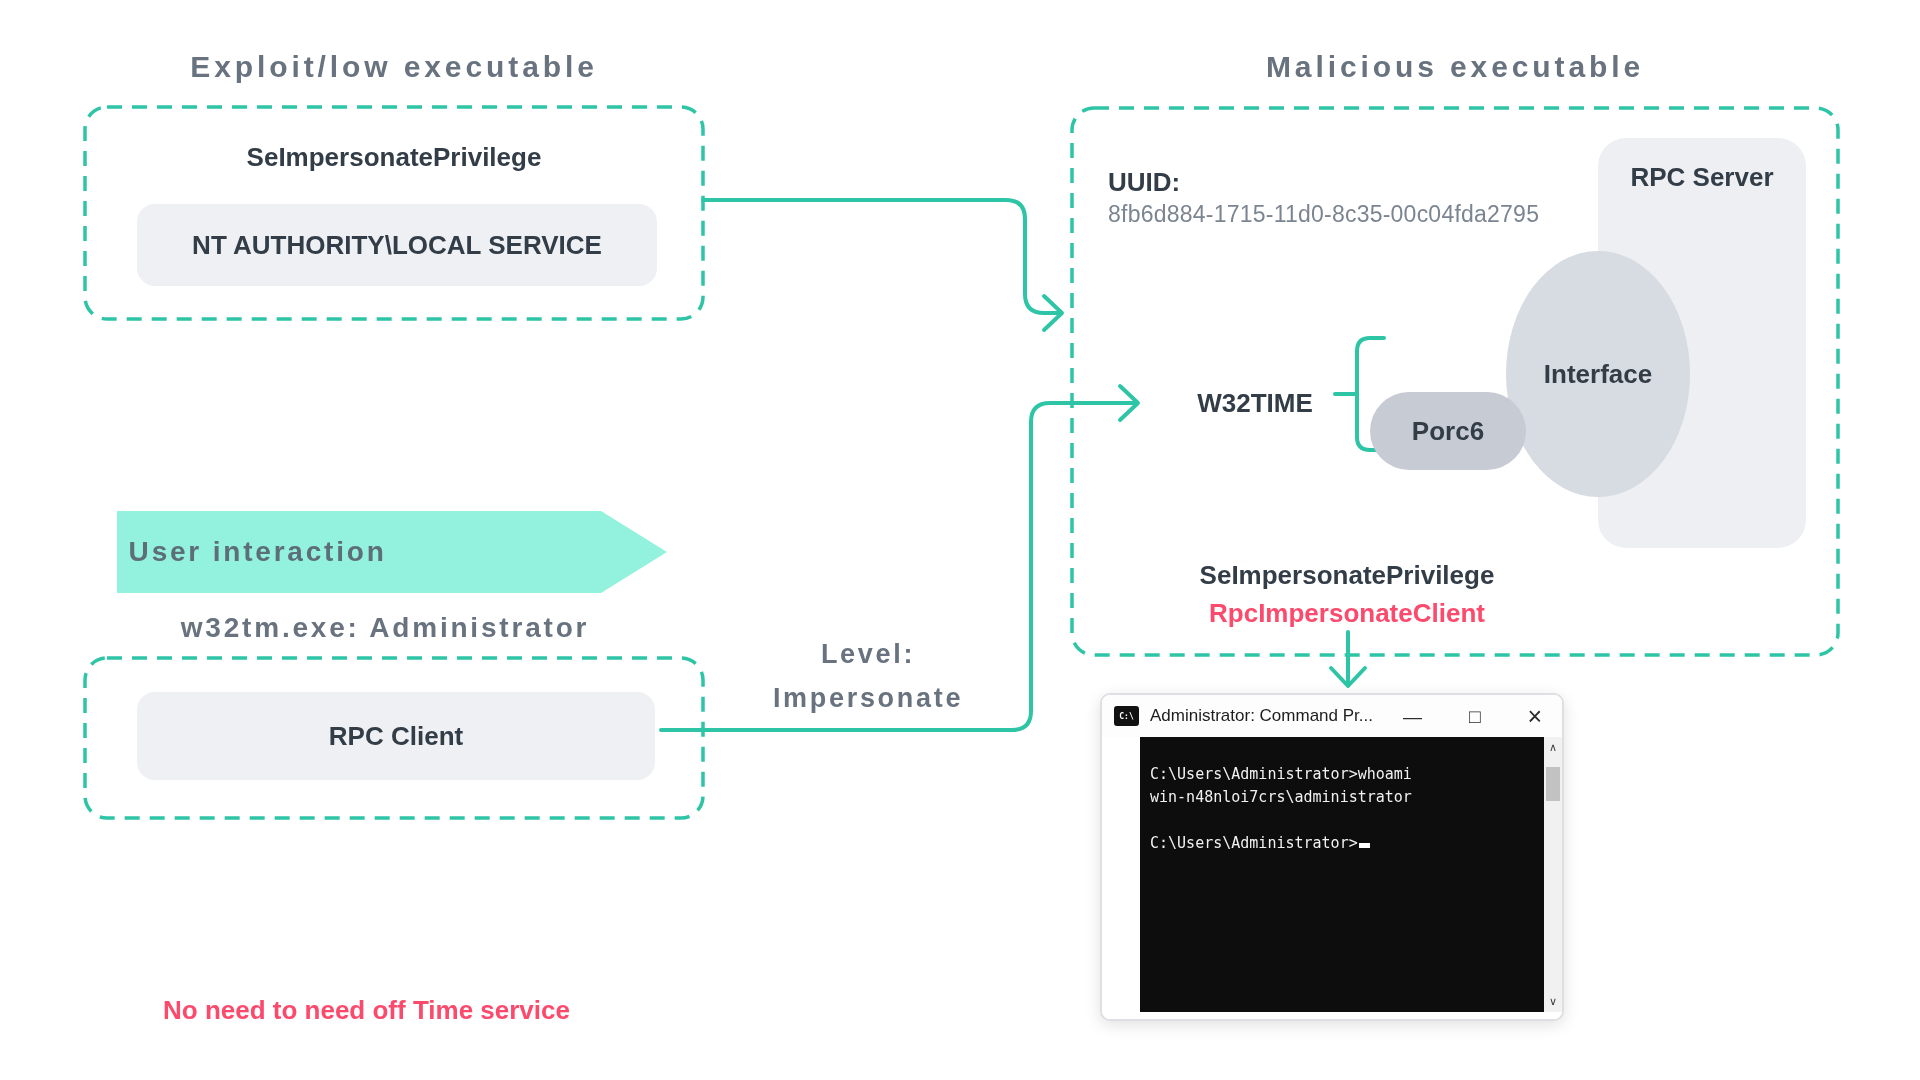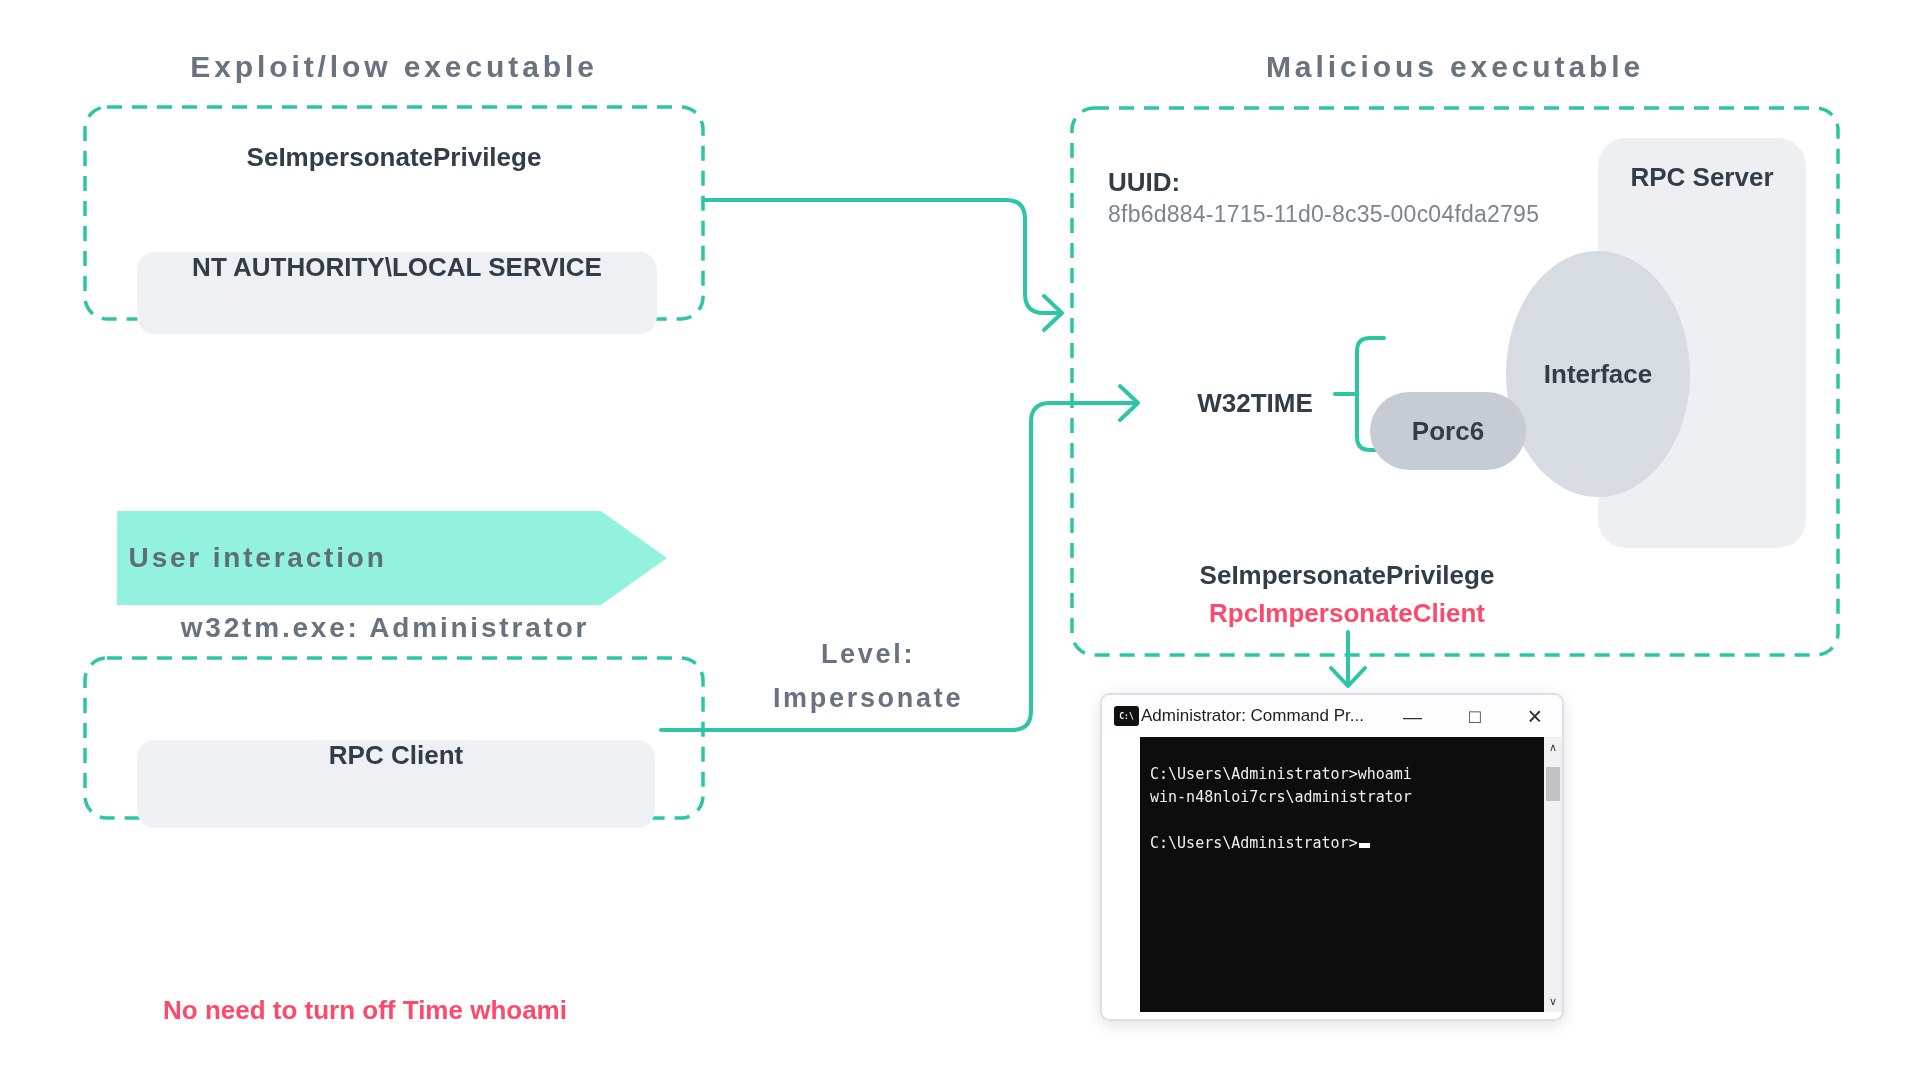--- a/index.html
+++ b/index.html
@@ -11,41 +11,41 @@
   html,body{width:1920px;height:1080px;background:#ffffff;overflow:hidden;
     font-family:"Liberation Sans",sans-serif;}
   .canvas{position:relative;width:1920px;height:1080px;background:#fff;}
   svg.overlay{position:absolute;left:0;top:0;z-index:0;}
   .dash{stroke:var(--teal);fill:none;stroke-width:3.5;stroke-dasharray:15 10;}
   .arrow{stroke:var(--teal);fill:none;stroke-width:4;stroke-linecap:round;stroke-linejoin:round;}
   .abs{position:absolute;}
   .center{text-align:center;}
   .heading{font-size:30px;font-weight:bold;letter-spacing:0.13em;color:var(--heading_gray);white-space:nowrap;}
   .darktext{font-size:26px;font-weight:bold;color:var(--dark);white-space:nowrap;}
-  .pill{background:var(--pill_bg);border-radius:18px;display:flex;justify-content:center;margin-top:48px;}
-  .banner{left:117px;top:511px;width:550px;height:94px;background:var(--mint);
+  .pill{background:var(--pill_bg);border-radius:18px;display:flex;align-items:center;justify-content:center;}
+  .banner{left:117px;top:511px;width:550px;height:82px;background:var(--mint);
     clip-path:polygon(0 0,88% 0,100% 50%,88% 100%,0 100%);
     display:flex;align-items:center;justify-content:center;padding-right:14%;z-index:2;}
   .banner-label{font-size:28px;font-weight:bold;letter-spacing:0.1em;color:#5d6e79;white-space:nowrap;}
   .graytext{font-size:28px;font-weight:bold;letter-spacing:0.1em;color:var(--heading_gray);white-space:nowrap;}
   .server-box{left:1598px;top:138px;width:208px;height:410px;border-radius:28px;background:var(--server_bg);z-index:1;}
   .ellipse{left:1506px;top:251px;width:184px;height:246px;border-radius:50%;background:var(--ellipse_bg);
     display:flex;align-items:center;justify-content:center;z-index:2;}
   .porc{left:1370px;top:355px;width:156px;height:78px;border-radius:40px;background:var(--porc_bg);
     display:flex;align-items:center;justify-content:center;z-index:3;margin-top:37px;}
   .redtext{color:var(--red);font-weight:bold;white-space:nowrap;}
   
   .cmd{left:1100px;top:693px;width:464px;height:328px;background:#fff;border:2px solid #dfdfe3;
     border-radius:10px;box-shadow:0 4px 16px rgba(0,0,0,0.12);overflow:hidden;
     display:flex;flex-direction:column;z-index:3;}
   .cmd-titlebar{height:42px;display:flex;align-items:center;padding:0 20px 0 12px;background:#fdfdfd;flex:none;}
   .cmd-icon{width:25px;height:20px;background:#111;border-radius:3px;color:#fff;
     font-family:"DejaVu Sans Mono",monospace;font-size:8px;font-weight:bold;
     display:flex;align-items:center;justify-content:center;flex:none;}
-  .cmd-title{font-size:17px;color:#1d1d1d;margin-left:2px;white-space:nowrap;overflow:hidden;flex:1;}
+  .cmd-title{font-size:17px;color:#1d1d1d;margin-left:11px;white-space:nowrap;overflow:hidden;flex:1;}
   .cmd-controls{display:flex;align-items:center;gap:47px;margin-left:12px;color:#2c2c2c;}
   .ctl{cursor:pointer;line-height:1;}
   .ctl-min{font-size:19px;}
   .ctl-max{font-size:19px;}
   .ctl-close{font-size:25px;}
   .cmd-body{flex:1;display:flex;background:#fff;padding-bottom:7px;}
   .term{flex:1;background:var(--term_bg);padding:26px 4px 0 10px;
     font-family:"DejaVu Sans Mono",monospace;font-size:15px;font-weight:normal;
     color:#f1f1f1;line-height:23px;margin-left:38px;}
   .term-line{min-height:23px;white-space:pre;}
@@ -108,21 +108,21 @@
   </div>
   <div class="abs graytext center" style="left:85px;top:612px;width:600px;">w32tm.exe: Administrator</div>
   <div class="abs pill" style="left:137px;top:692px;width:518px;height:88px;">
     <span class="darktext">RPC Client</span>
   </div>
   <div class="abs center" style="left:736px;top:632px;width:264px;line-height:44px;">
     <div class="graytext" style="font-size:27px;">Level:</div>
     <div class="graytext" style="font-size:27px;">Impersonate</div>
   </div>
 
-  <div class="abs redtext" style="left:163px;top:995px;font-size:26px;">No need to turn off Time whoami</div>
+  <div class="abs redtext" style="left:163px;top:995px;font-size:26px;">No need to need off Time service</div>
 
   <div class="abs cmd">
     <div class="cmd-titlebar">
       <div class="cmd-icon">C:\</div>
       <div class="cmd-title">Administrator: Command Pr...</div>
       <div class="cmd-controls">
         <span class="ctl ctl-min">—</span>
         <span class="ctl ctl-max">□</span>
         <span class="ctl ctl-close">×</span>
       </div>

